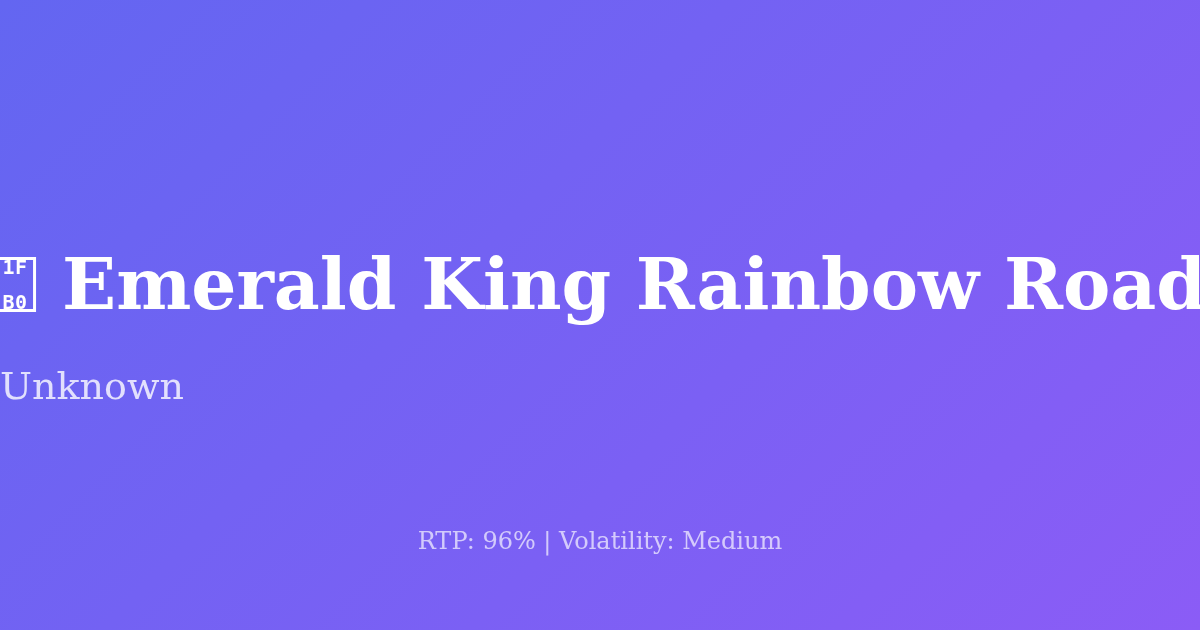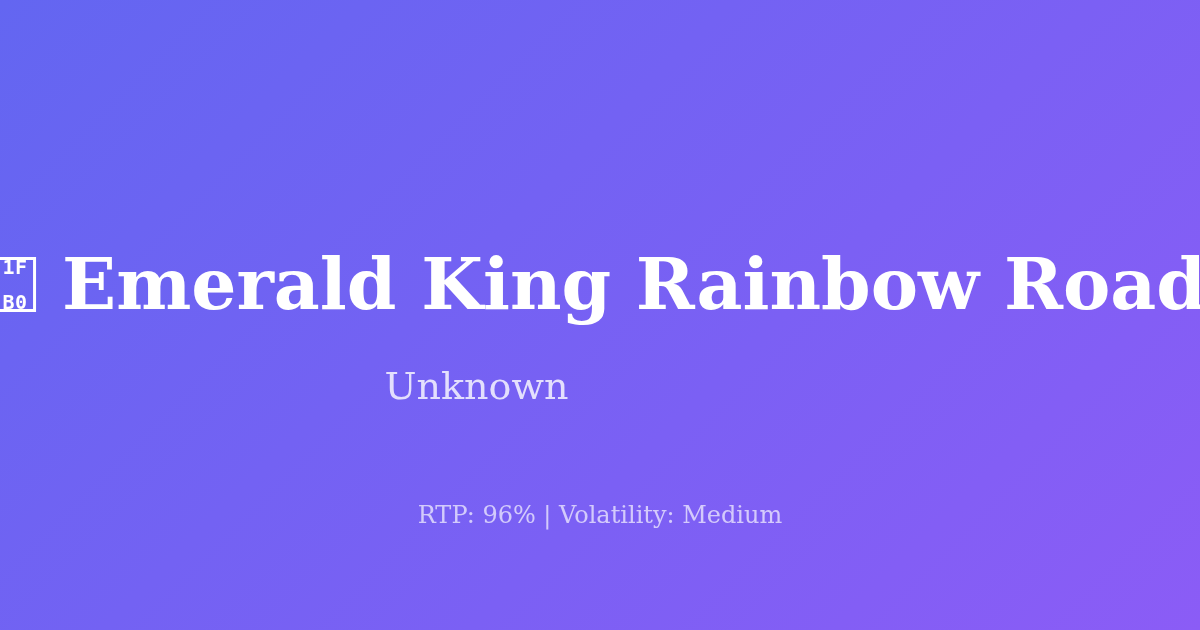--- a/index.html
+++ b/index.html
@@ -79,32 +79,31 @@
     white-space: nowrap;
     letter-spacing: 0px;
   }
 
   
   .game-provider {
     position: absolute;
     top: 364px;
     left: 0;
     width: 953px;
-    text-align: center;
     font-family: "DejaVu Serif", "Liberation Serif", serif;
     font-weight: 400;
     font-size: 38px;
     line-height: 1.2;
     color: rgba(255, 255, 255, 0.80);
   }
 
   
   .game-stats {
     position: absolute;
-    top: 501px;
+    top: 527px;
     left: 0;
     width: 1200px;
     text-align: center;
     font-family: "DejaVu Serif", "Liberation Serif", serif;
     font-weight: 400;
     font-size: 24px;
     line-height: 1.2;
     color: rgba(255, 255, 255, 0.67);
   }
 </style>

